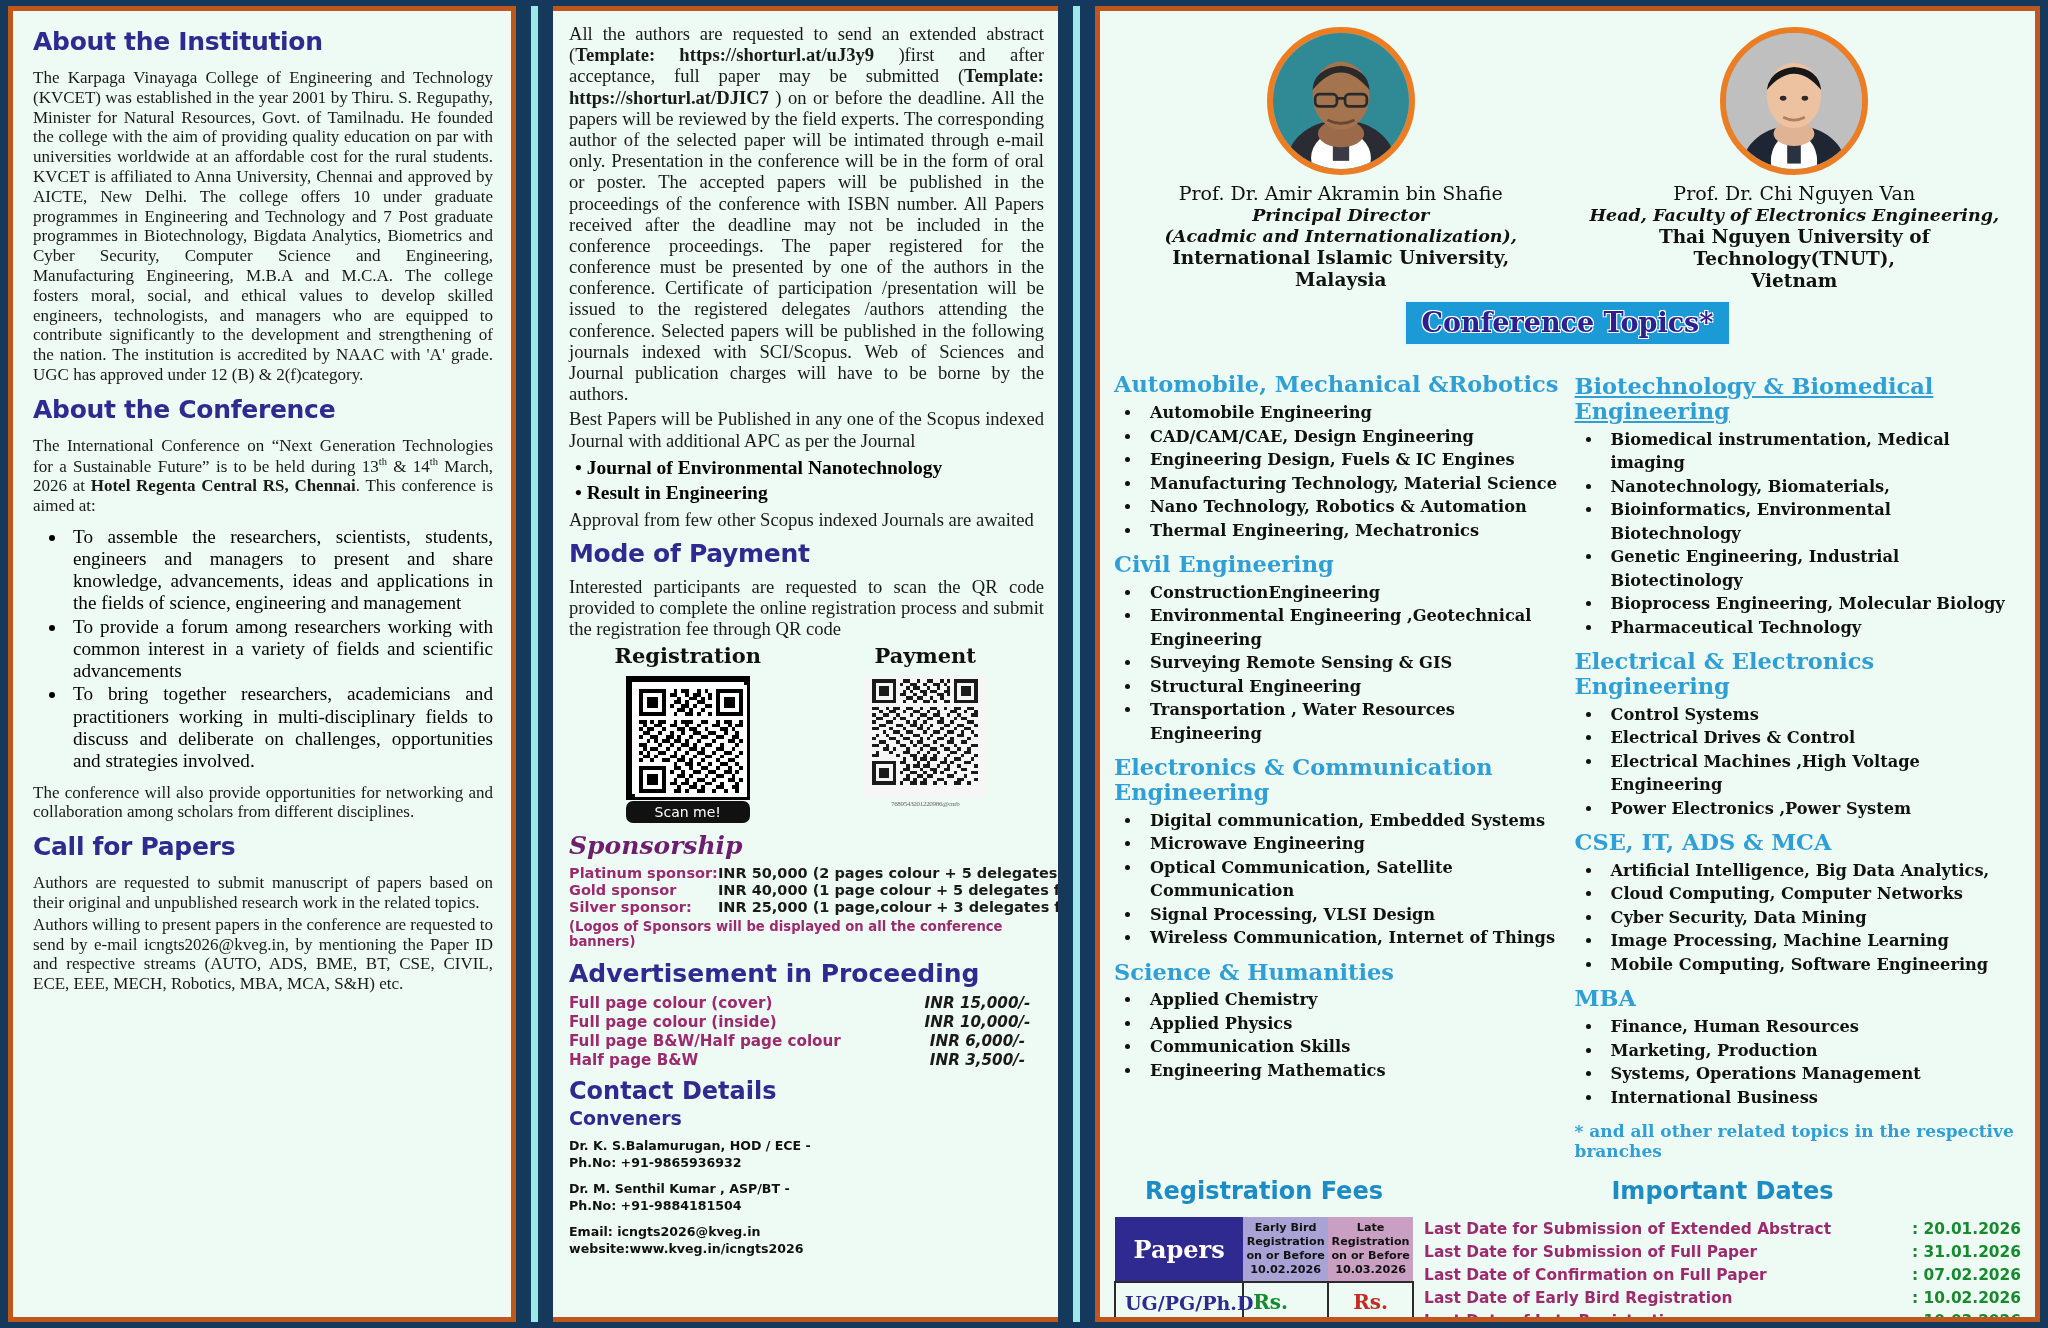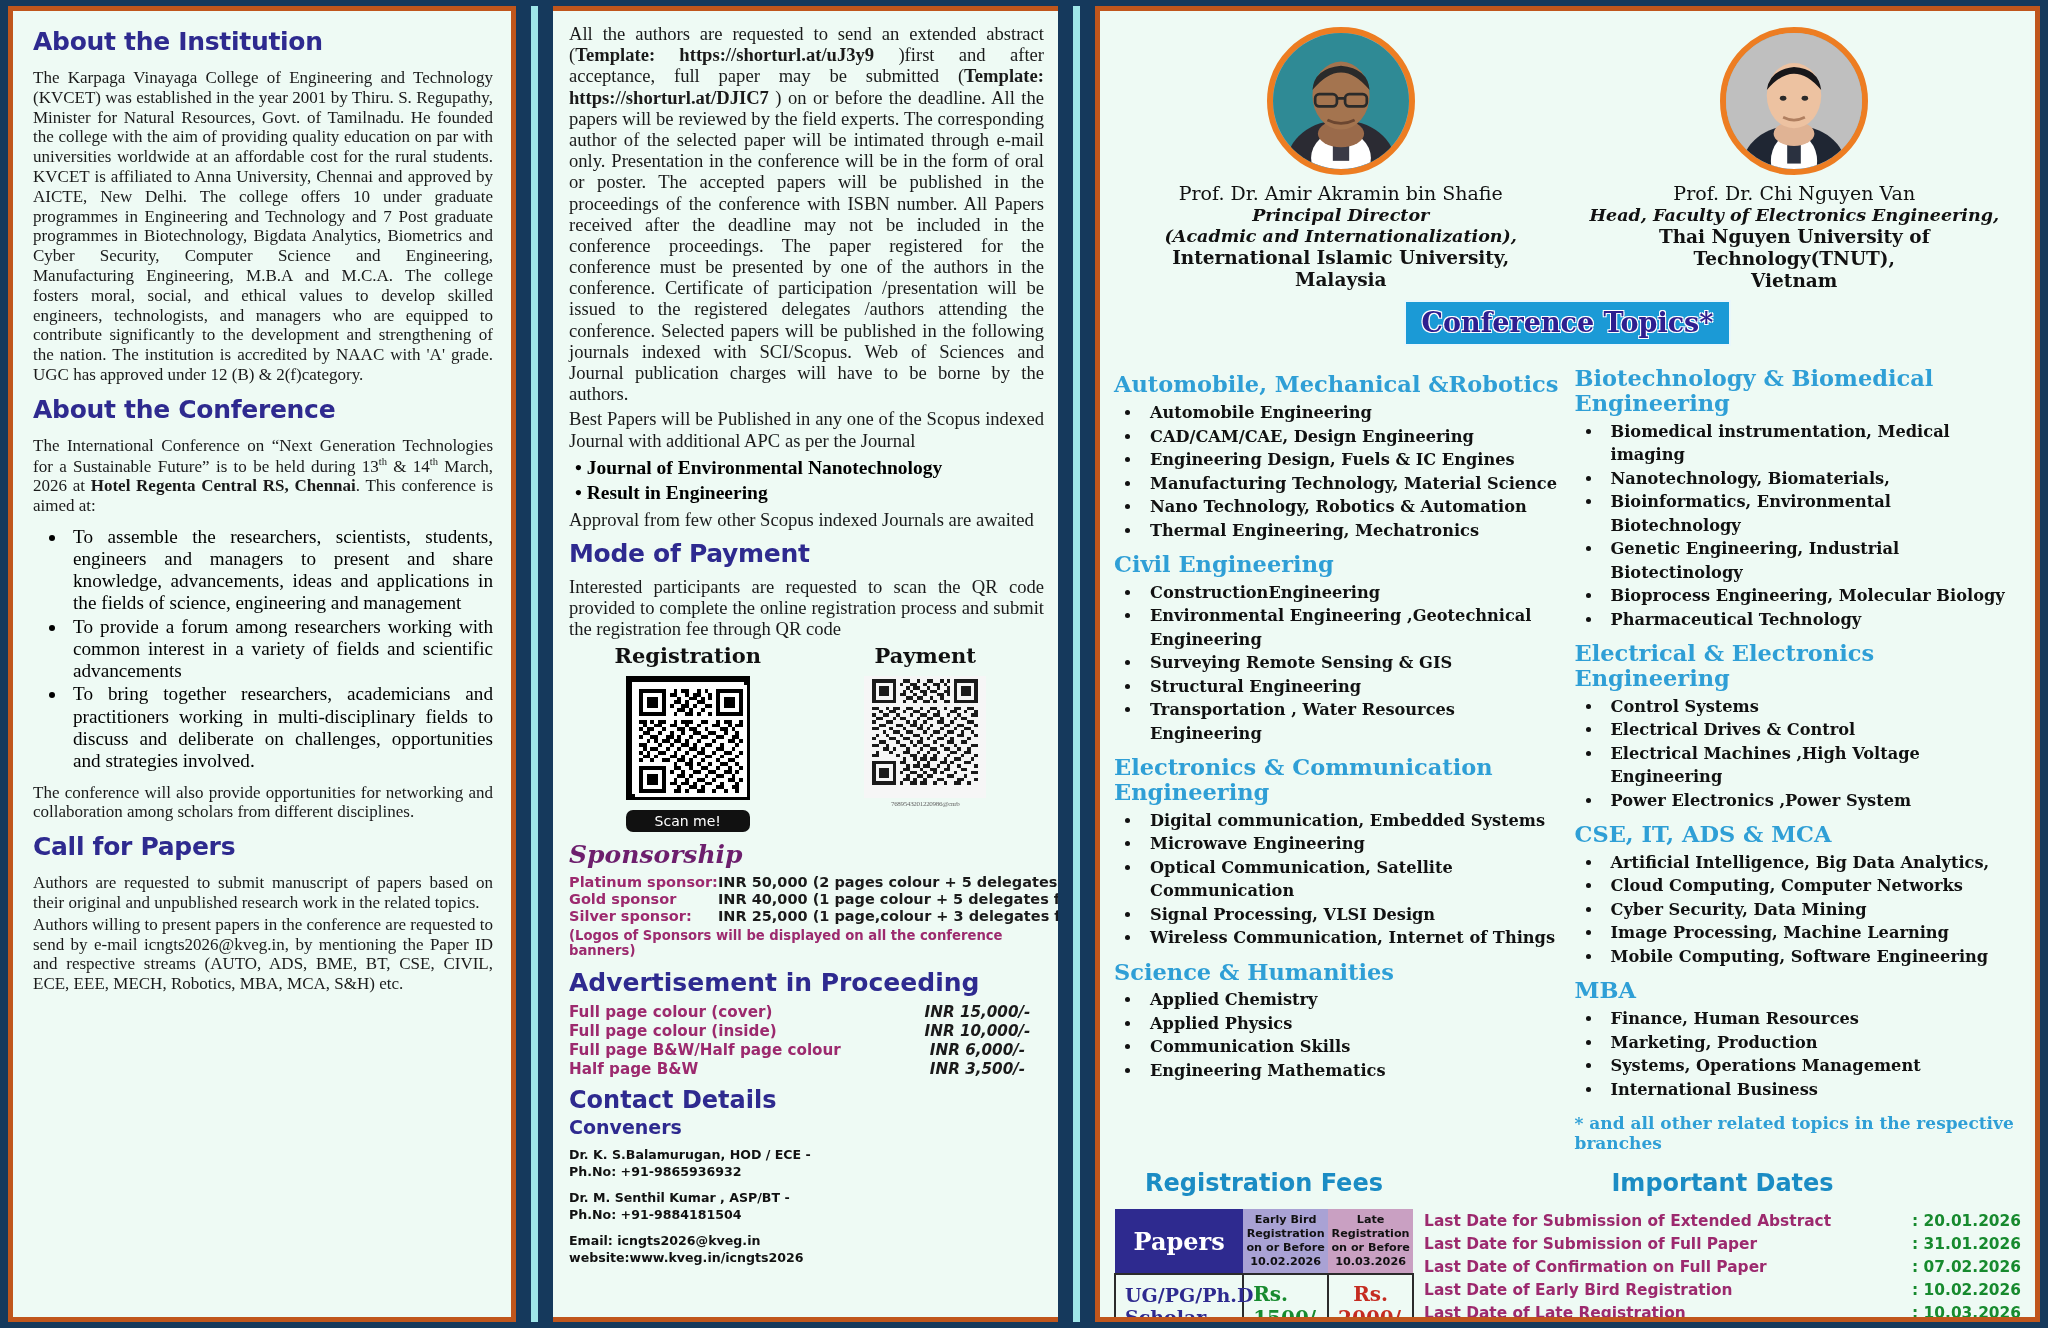--- a/index.html
+++ b/index.html
@@ -81,21 +81,21 @@
   .qr-cap {
     font-family: "DejaVu Serif", serif;
     font-weight: bold; font-size: 21px; color: #111;
     margin-bottom: 8px;
   }
   .qr-img { width: 118px; height: 118px; margin: 0 auto; display:block;}
   .qr-img.framed { border: 6px solid #000; background:#fff; padding:3px; width:124px; height:124px;}
   .scanme {
     background:#111; color:#fff; font-family:"DejaVu Sans",sans-serif;
     font-size: 14px; border-radius: 7px; padding: 3px 0; width: 124px;
-    margin: 10px auto 0 auto;
+    margin: 1px auto 0 auto;
   }
   .qr-sub { font-size: 7px; color: #666; margin-top:2px; letter-spacing:-0.3px;}
 
   h2.sponsor {
     font-family: "DejaVu Serif", serif;
     font-style: italic; font-weight: bold; font-size: 25px;
     color: #6d1f6d; margin: 8px 0 4px 0;
   }
   table.spon { width: 100%; border-collapse: collapse; }
   table.spon td {
@@ -830,21 +830,21 @@
           <h3 class="topic-head">Science &amp; Humanities</h3>
           <ul class="topic-list">
             <li>Applied Chemistry</li>
             <li>Applied Physics</li>
             <li>Communication Skills</li>
             <li>Engineering Mathematics</li>
           </ul>
         </div>
 
         <div class="tcol">
-          <h3 class="topic-head" style="margin-top:4px;">Biotechnology &amp; Biomedical Engineering</h3>
+          <h3 class="topic-head" style="margin-top:12px;text-decoration:underline;">Biotechnology &amp; Biomedical Engineering</h3>
           <ul class="topic-list">
             <li>Biomedical instrumentation, Medical imaging</li>
             <li>Nanotechnology, Biomaterials,</li>
             <li>Bioinformatics, Environmental Biotechnology</li>
             <li>Genetic Engineering, Industrial Biotectinology</li>
             <li>Bioprocess Engineering, Molecular Biology</li>
             <li>Pharmaceutical Technology</li>
           </ul>
 
           <h3 class="topic-head">Electrical &amp; Electronics Engineering</h3>

